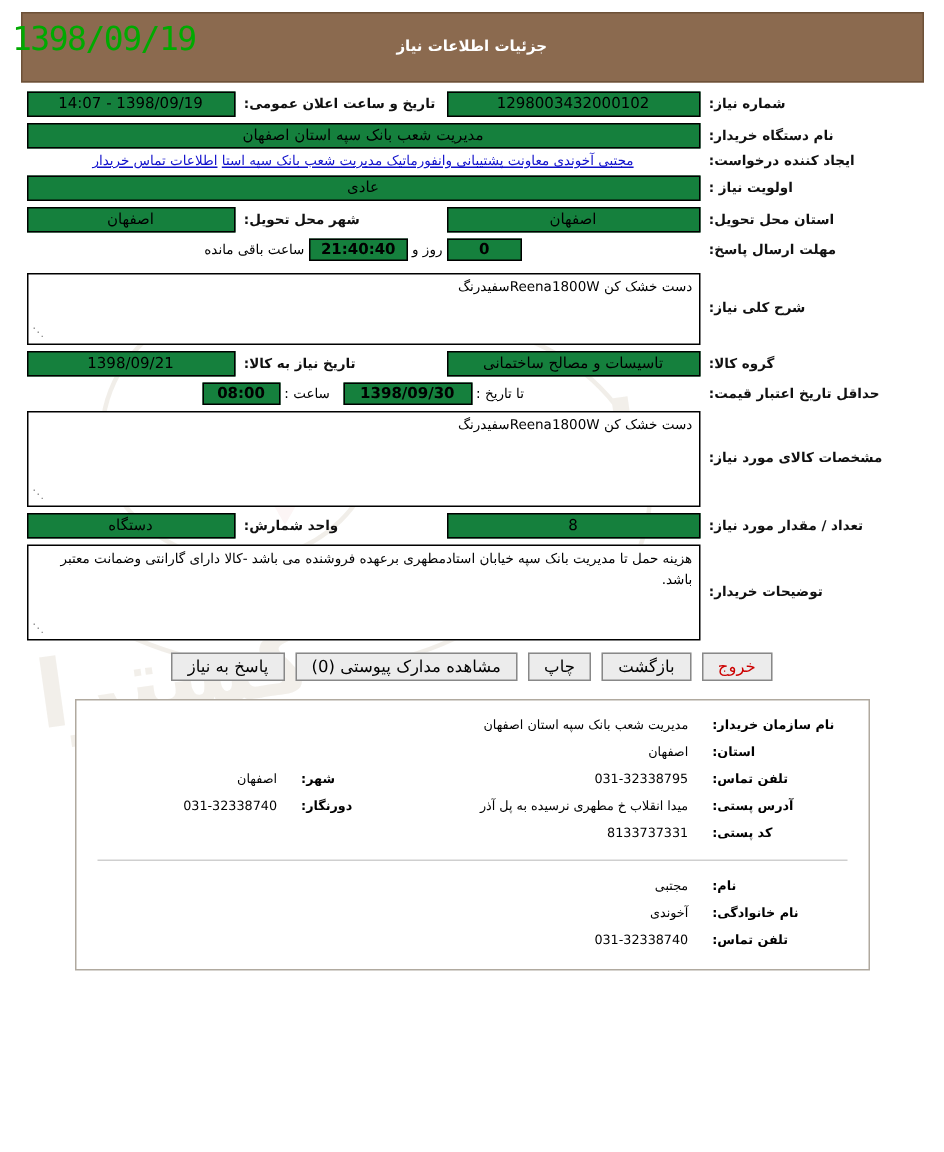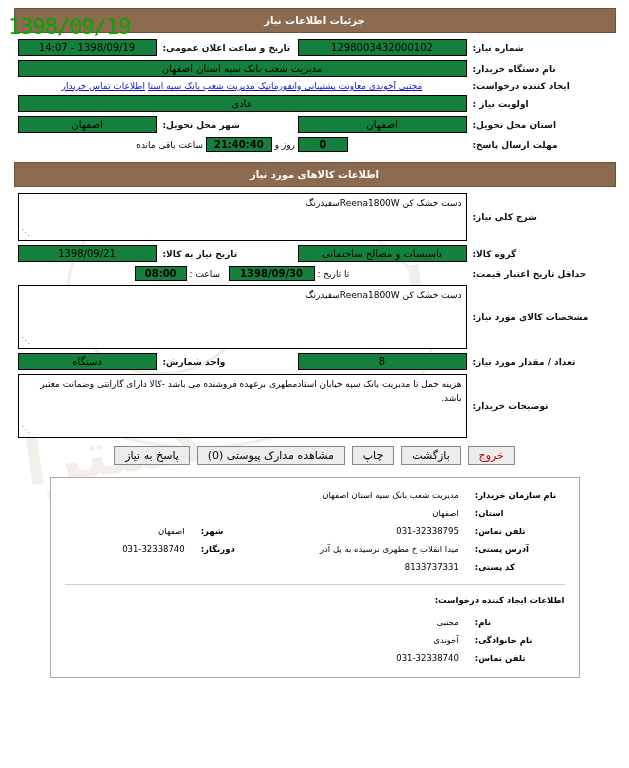--- a/index.html
+++ b/index.html
@@ -36,21 +36,21 @@
     width:629px;
   }
   .title-bar{
     margin:8px auto 0 auto;
     width:600px;
     background:#8b6a4f;
     color:#fff;
     text-align:center;
     font-size:10px;
     font-weight:bold;
-    padding:6px 0;
+    padding:17px 0;
     border:1px solid #6d5138;
   }
   table.form{
     width:600px;
     margin:4px auto 0 auto;
     border-collapse:collapse;
     table-layout:fixed;
   }
   table.form td{
     padding:2px 3px;
@@ -233,21 +233,20 @@
       <td colspan="3" style="text-align:center;white-space:nowrap">
         <span class="fld small" style="display:inline-block;width:42px">0</span>
         <span>روز و</span>
         <span class="fld small" style="display:inline-block;width:58px">21:40:40</span>
         <span>ساعت باقی مانده</span>
       </td>
     </tr>
   </tbody>
     </table>
 
-  <div class="title-bar" style="margin-top:8px">اطلاعات کالاهای مورد نیاز</div>
 
   <table class="form">
     <colgroup>
         <col style="width:145px">
         <col style="width:175px">
         <col style="width:135px">
         <col style="width:145px">
       </colgroup>
     <tbody>
         <tr>
@@ -349,21 +348,20 @@
       </tr>
       <tr>
         <td class="clbl">کد پستی:</td>
         <td class="cval" colspan="3">8133737331</td>
       </tr>
     </tbody>
       </table>
 
     <hr class="hr">
 
-    <div class="sub-head">اطلاعات ایجاد کننده درخواست:</div>
 
     <table class="contact">
       <colgroup>
           <col style="width:110px">
           <col style="width:180px">
           <col style="width:90px">
           <col style="width:140px">
         </colgroup>
       <tbody>
           <tr>

